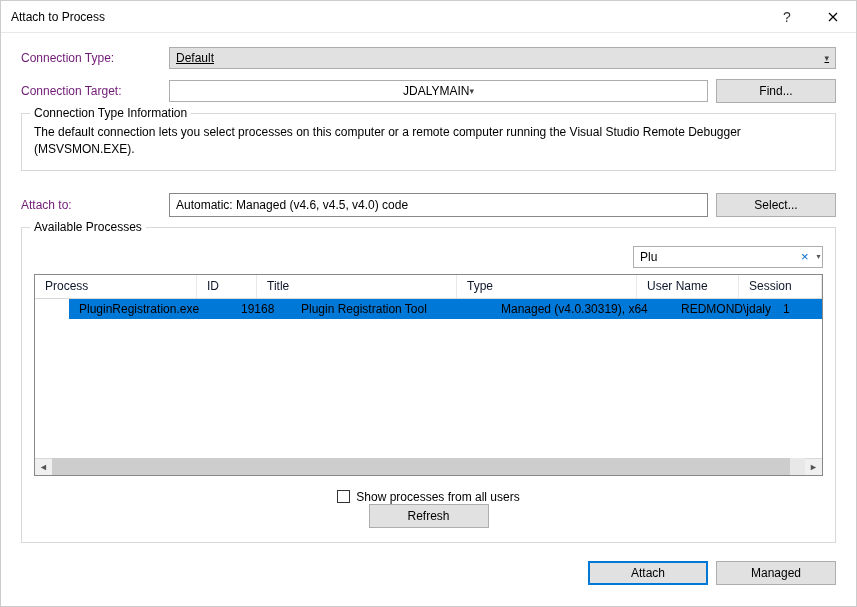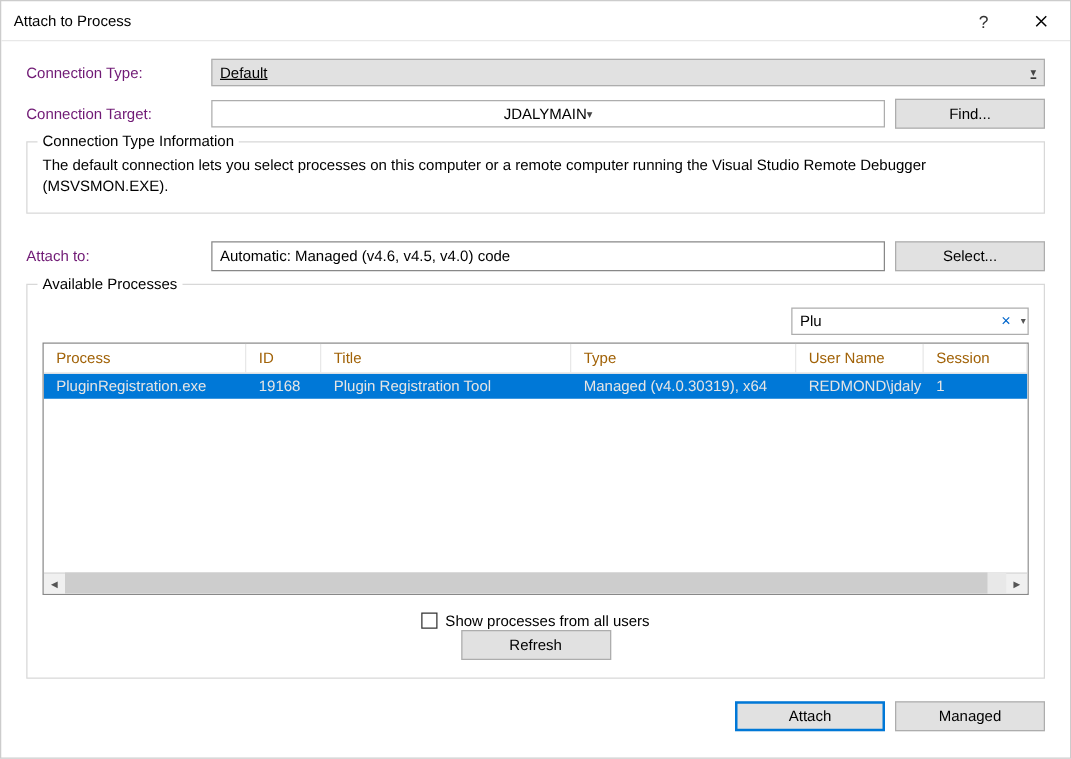--- a/index.html
+++ b/index.html
@@ -123,34 +123,34 @@
       background: #fff;
       border-bottom: 1px solid #d8d8d8;
       height: 24px;
     }
     .th {
       padding: 4px 10px;
       font-size: 12px;
       border-right: 1px solid #e8e8e8;
       display: flex;
       align-items: center;
-      color: #a16207;
+      color: #0f172a;
     }
     .col-process { width: 162px; }
     .col-id { width: 60px; }
     .col-title { width: 200px; }
     .col-type { width: 180px; }
     .col-user { width: 102px; }
     .col-session { flex: 1; }
     .tbody { flex: 1; background: #fff; overflow: hidden; }
     .tr {
       display: flex;
       height: 20px;
     }
-    .tr.selected { background: #0078d7; color: #e5e5e5; }
+    .tr.selected { background: #0078d7; color: #000000; margin-left: 34px; }
     .td {
       padding: 2px 10px;
       font-size: 12px;
       display: flex;
       align-items: center;
       overflow: hidden;
       white-space: nowrap;
     }
     .hscroll {
       height: 17px;

